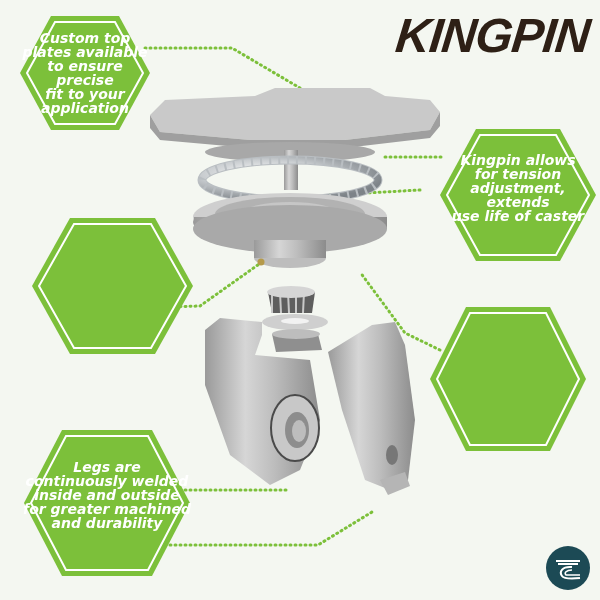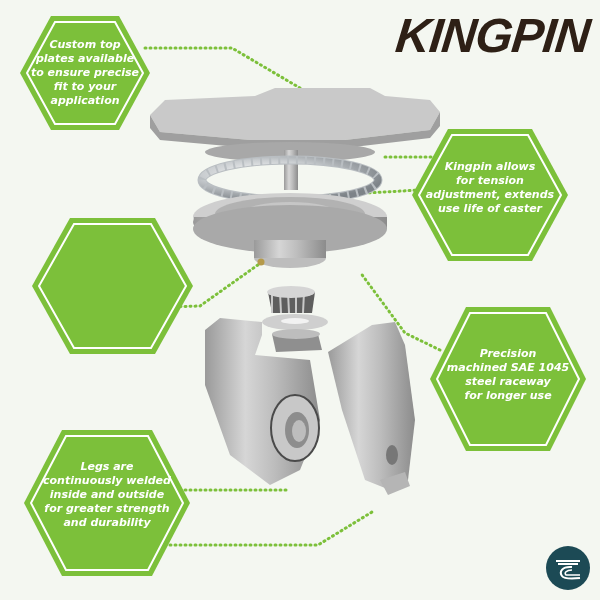--- a/index.html
+++ b/index.html
@@ -1,19 +1,19 @@
 <!DOCTYPE html>
 <html><head>
 <meta charset="utf-8">
 <style>
   html, body { margin:0; padding:0; }
   body { width:600px; height:600px; background:#f4f7f1; position:relative; overflow:hidden; font-family:"DejaVu Sans", sans-serif; }
   .title { position:absolute; left:396px; top:8px; font-family:"Liberation Sans", sans-serif; font-weight:bold; font-style:italic; font-size:48px; letter-spacing:-1px; color:#2e2016; line-height:56px; transform:skewX(-6deg); }
   svg.scene { position:absolute; left:0; top:0; }
-  .hex { position:absolute; display:flex; align-items:center; justify-content:center; text-align:center; color:#fff; font-weight:bold; font-style:italic; font-size:11px; line-height:14px; }
+  .hex { position:absolute; display:flex; align-items:center; justify-content:center; text-align:center; color:#fff; font-weight:bold; font-style:italic; font-size:14px; line-height:14px; }
   .hex span { white-space:pre-line; display:block; }
   .logo { position:absolute; left:546px; top:546px; width:44px; height:44px; border-radius:50%; background:#1c4a55; }
 </style>
 </head>
 <body>
 
 <div class="title">KINGPIN</div>
 
 <svg class="scene" width="600" height="600" viewBox="0 0 600 600">
   <defs>
@@ -105,21 +105,21 @@
     <polygon points="33,2 101,2 132,59 101,116 33,116 2,59" fill="#7cc03a"></polygon>
     <polygon points="37,8 97,8 125,59 97,110 37,110 9,59" fill="none" stroke="#fff" stroke-width="2"></polygon>
   </svg>
   <span style="position:relative">Custom top
 plates available
 to ensure precise
 fit to your
 application</span>
 </div>
 
-<div class="hex" style="left:410px; top:127px; width:160px; height:136px;align-items:center;">
+<div class="hex" style="left:438px; top:127px; width:160px; height:136px;align-items:center;">
   <svg width="160" height="136" style="position:absolute;left:0;top:0">
     <polygon points="38,2 122,2 158,68 122,134 38,134 2,68" fill="#7cc03a"></polygon>
     <polygon points="42,8 118,8 151,68 118,128 42,128 9,68" fill="none" stroke="#fff" stroke-width="2"></polygon>
   </svg>
   <span style="position:relative; margin-top:-14px">Kingpin allows
 for tension
 adjustment, extends
 use life of caster</span>
 </div>
 
@@ -128,35 +128,31 @@
     <polygon points="40,2 125,2 163,70 125,138 40,138 2,70" fill="#7cc03a"></polygon>
     <polygon points="44,8 121,8 156,70 121,132 44,132 9,70" fill="none" stroke="#fff" stroke-width="2"></polygon>
   </svg>
 </div>
 
 <div class="hex" style="left:428px; top:305px; width:160px; height:148px;">
   <svg width="160" height="148" style="position:absolute;left:0;top:0">
     <polygon points="38,2 122,2 158,74 122,146 38,146 2,74" fill="#7cc03a"></polygon>
     <polygon points="42,8 118,8 151,74 118,140 42,140 9,74" fill="none" stroke="#fff" stroke-width="2"></polygon>
   </svg>
-  <span style="position:relative; margin-top:-8px">Precision
-machined SAE 1045
-steel raceway
-for longer use</span>
 </div>
 
 <div class="hex" style="left:22px; top:428px; width:170px; height:150px;">
   <svg width="170" height="150" style="position:absolute;left:0;top:0">
     <polygon points="40,2 130,2 168,75 130,148 40,148 2,75" fill="#7cc03a"></polygon>
     <polygon points="44,8 126,8 161,75 126,142 44,142 9,75" fill="none" stroke="#fff" stroke-width="2"></polygon>
   </svg>
   <span style="position:relative; margin-top:-16px">Legs are
 continuously welded
 inside and outside
-for greater strength
+for greater machined
 and durability</span>
 </div>
 
 <div class="logo">
   <svg width="44" height="44" viewBox="0 0 44 44">
     <path d="M10,15 L34,15 M12,18 L32,18" stroke="#fff" stroke-width="2"></path>
     <path d="M26,21 C16,20 13,26 16,30 C18,33 24,33 34,32" fill="none" stroke="#fff" stroke-width="2"></path>
     <path d="M26,24 C20,24 18,27 20,29 L34,29" fill="none" stroke="#fff" stroke-width="1.5"></path>
   </svg>
 </div>

